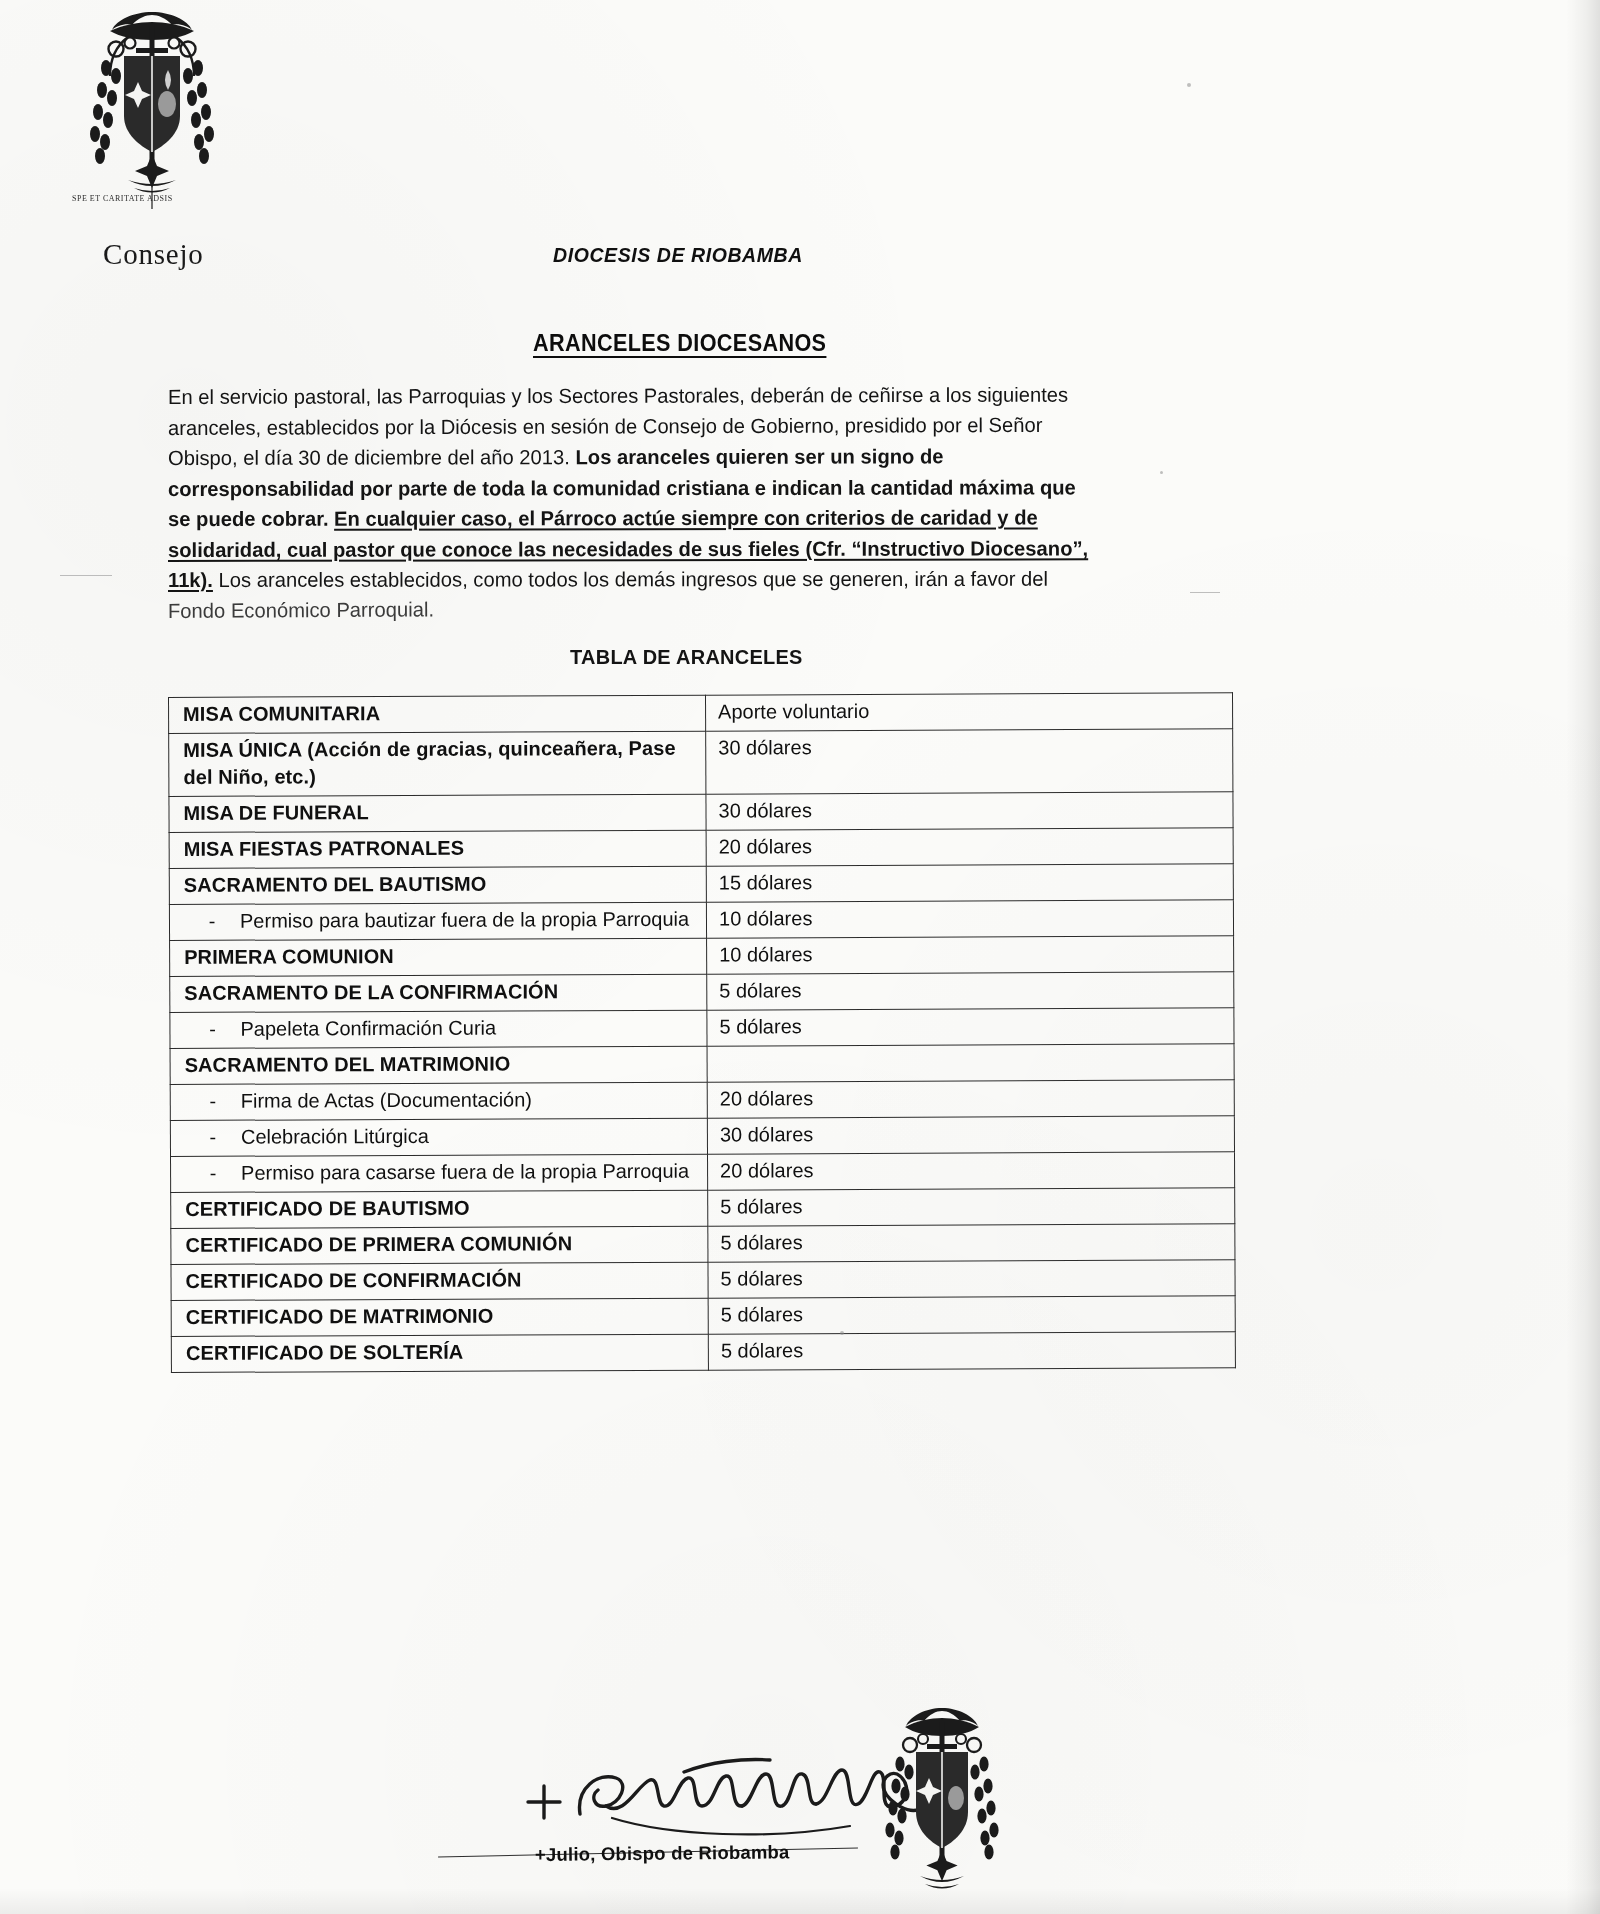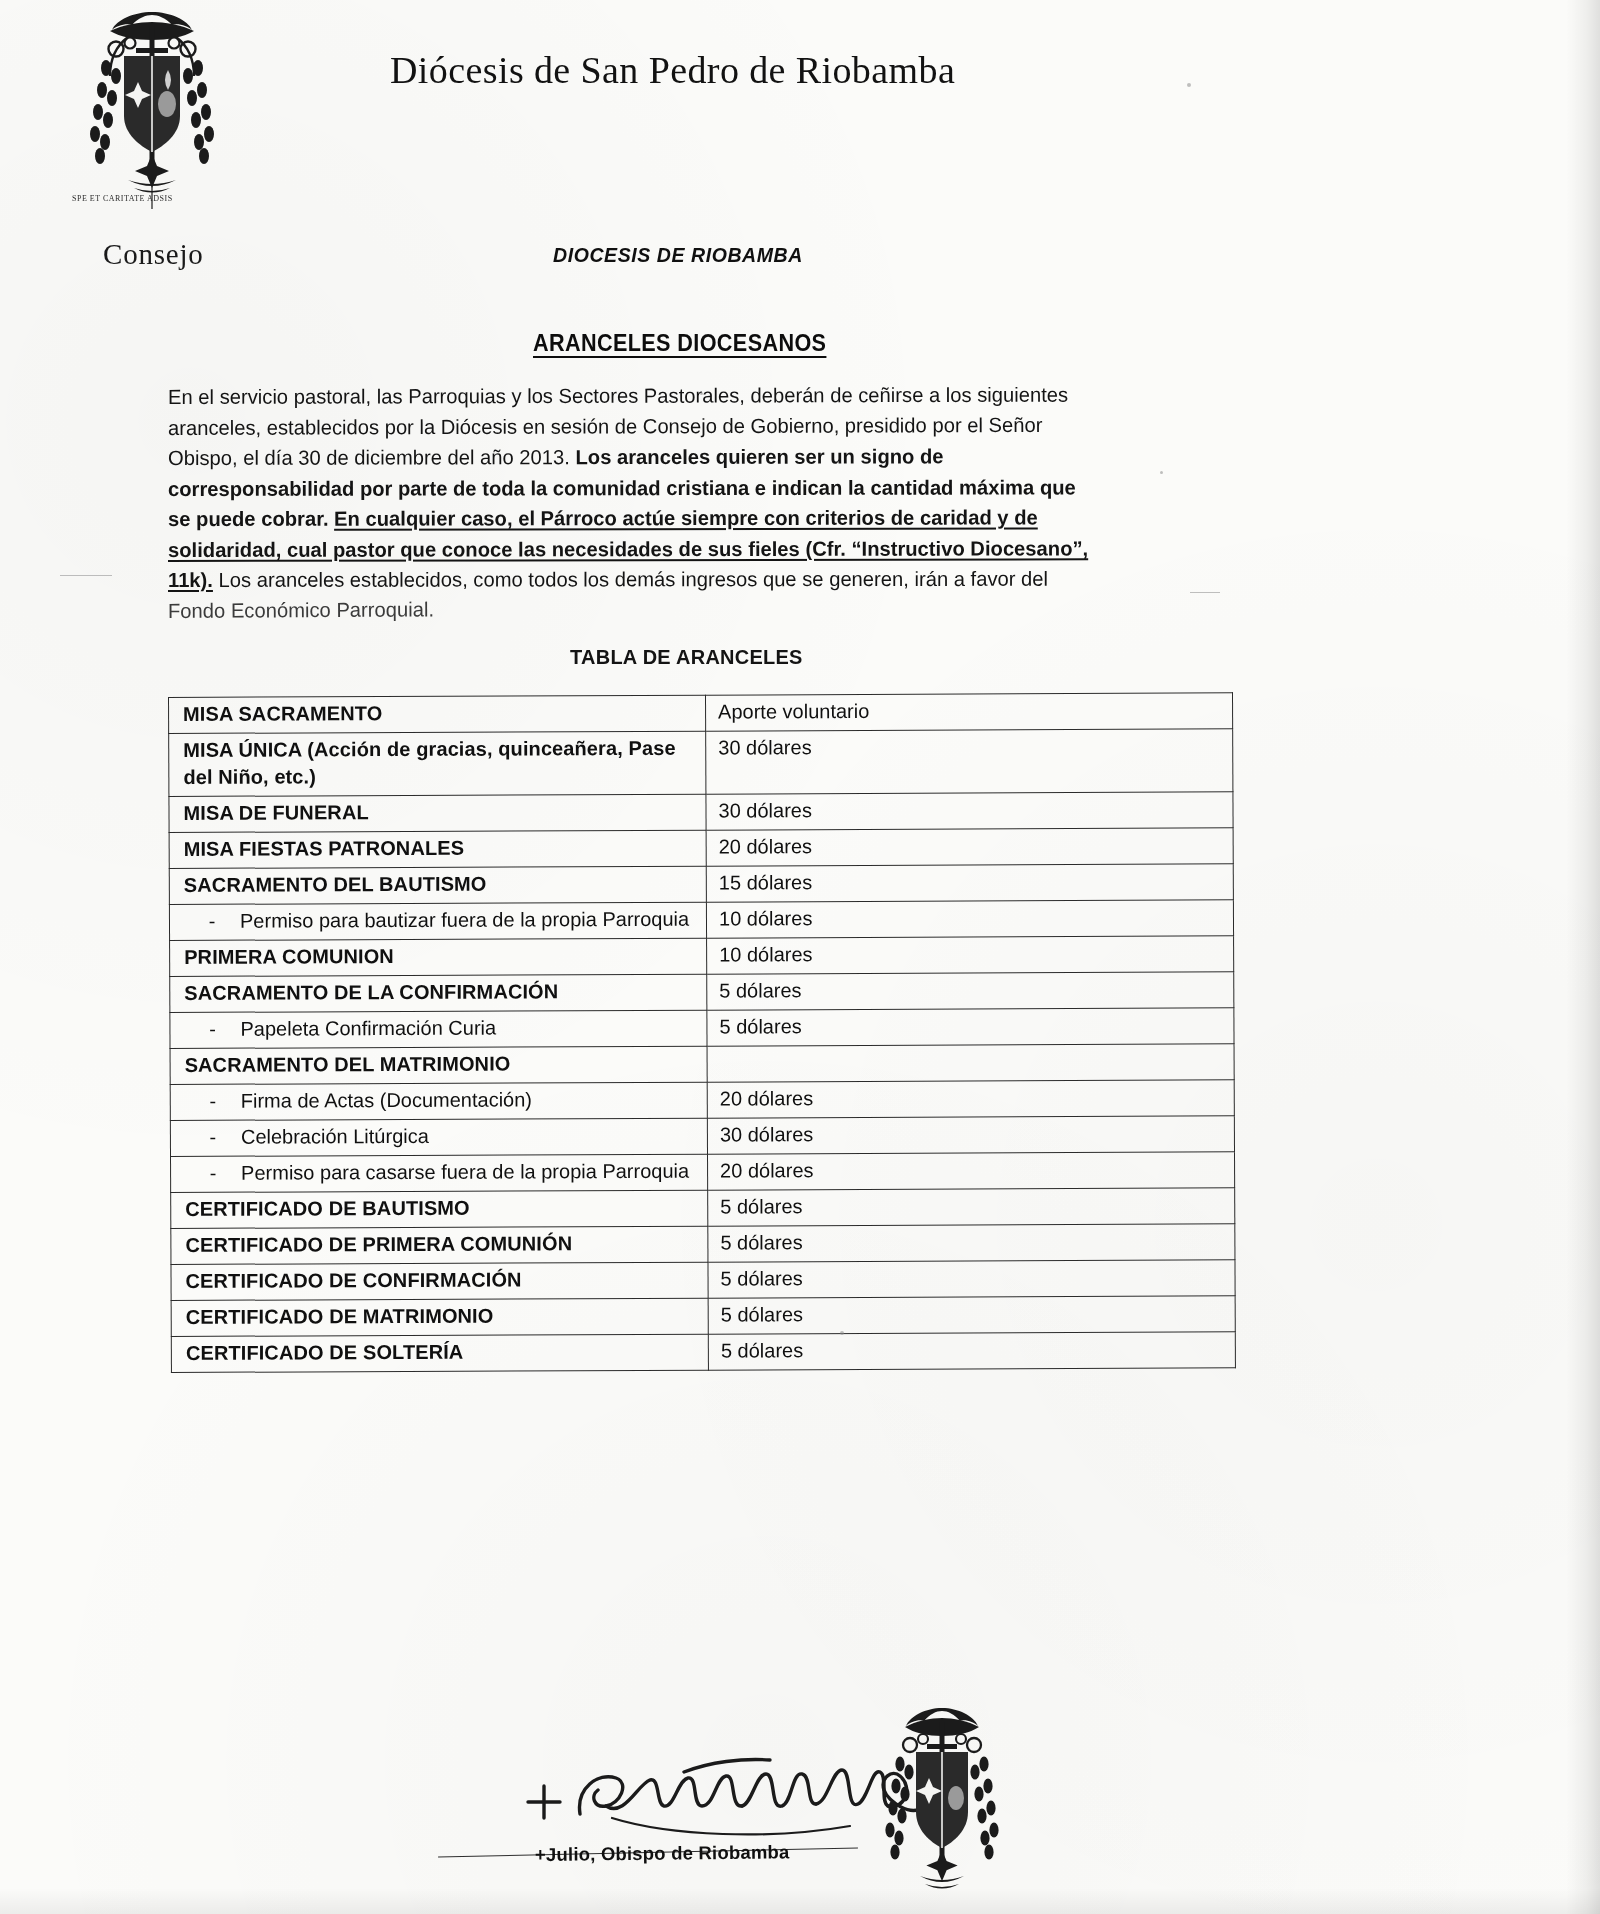--- a/index.html
+++ b/index.html
@@ -279,21 +279,20 @@
         <path d="M56 176 q24 12 48 0 q-24 8 -48 0 z"></path>
         <path d="M62 184 q18 9 36 0 q-18 6 -36 0 z"></path>
       </g>
       <g fill="none" stroke="#1b1b1b" stroke-width="1.2">
         <path d="M80 170 L80 205"></path>
       </g>
     </svg>
     <div class="crest-motto">SPE ET CARITATE ADSIS</div>
   </div>
 
-  <div class="doc-title">Diócesis de San Pedro de Riobamba</div>
   <div class="obispo-label">Consejo</div>
   <div class="diocese-line">DIOCESIS DE RIOBAMBA</div>
   <div class="section-heading">ARANCELES DIOCESANOS</div>
 
   <div class="body-block">
     <span class="ln"><span>En el servicio pastoral, las Parroquias y los Sectores Pastorales, deberán de ceñirse a los siguientes</span></span>
     <span class="ln"><span>aranceles, establecidos por la Diócesis en sesión de Consejo de Gobierno, presidido por el Señor</span></span>
     <span class="ln"><span>Obispo, el día 30 de diciembre del año 2013. </span><b>Los aranceles quieren ser un signo de</b></span>
     <span class="ln"><b>corresponsabilidad por parte de toda la comunidad cristiana e indican la cantidad máxima que</b></span>
     <span class="ln"><b>se puede cobrar. </b><b><u>En cualquier caso, el Párroco actúe siempre con criterios de caridad y de</u></b></span>
@@ -301,21 +300,21 @@
     <span class="ln"><b><u>11k).</u></b><span> Los aranceles establecidos, como todos los demás ingresos que se generen, irán a favor del</span></span>
     <span class="ln"><span>Fondo Económico Parroquial.</span></span>
   </div>
 
   <div class="table-caption">TABLA DE ARANCELES</div>
 
   <div class="fee-table-wrap">
     <table class="fees">
       <tbody id="fee-rows">
           <tr>
-            <td class="label strong"><span>MISA SACRAMENTO</span></td>
+            <td class="label strong"><span>MISA COMUNITARIA</span></td>
             <td class="value"><span class="v-empty">Aporte voluntario</span></td>
           </tr>
           <tr>
             <td class="label strong"><span>MISA ÚNICA (Acción de gracias, quinceañera, Pase del Niño, etc.)</span></td>
             <td class="value"><span class="v-empty">30 dólares</span></td>
           </tr>
           <tr>
             <td class="label strong"><span>MISA DE FUNERAL</span></td>
             <td class="value"><span class="v-empty">30 dólares</span></td>
           </tr>

